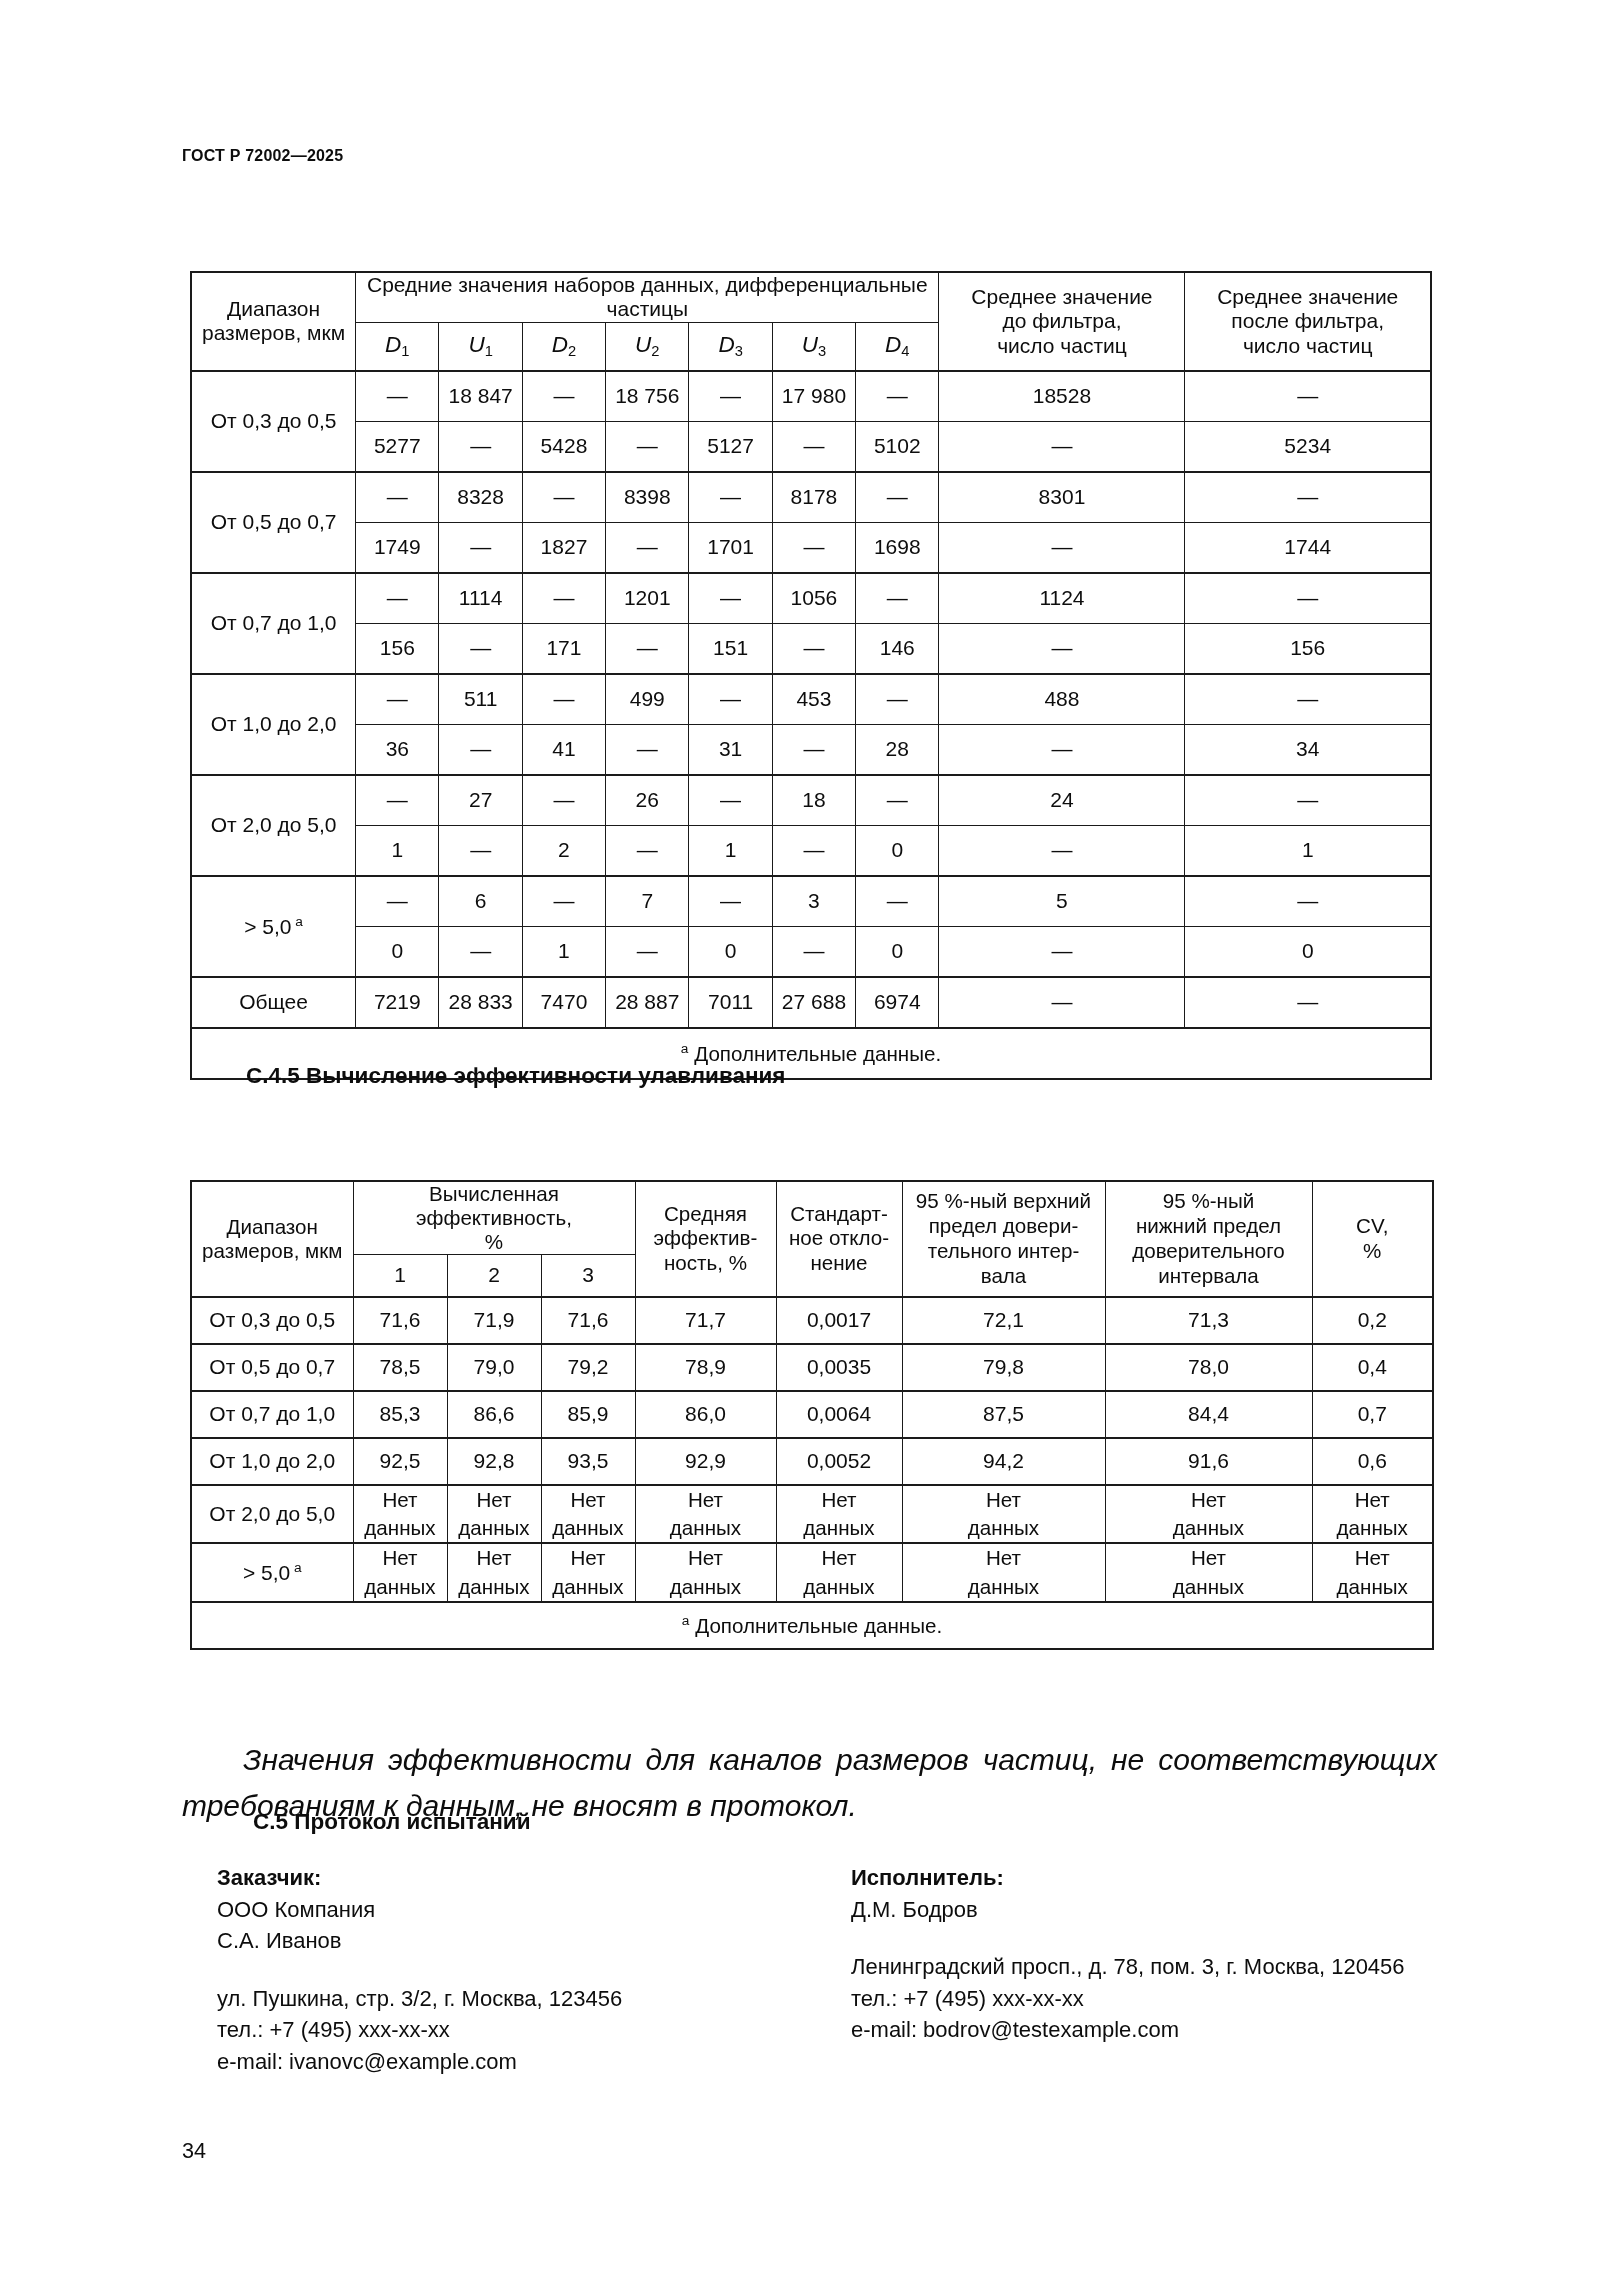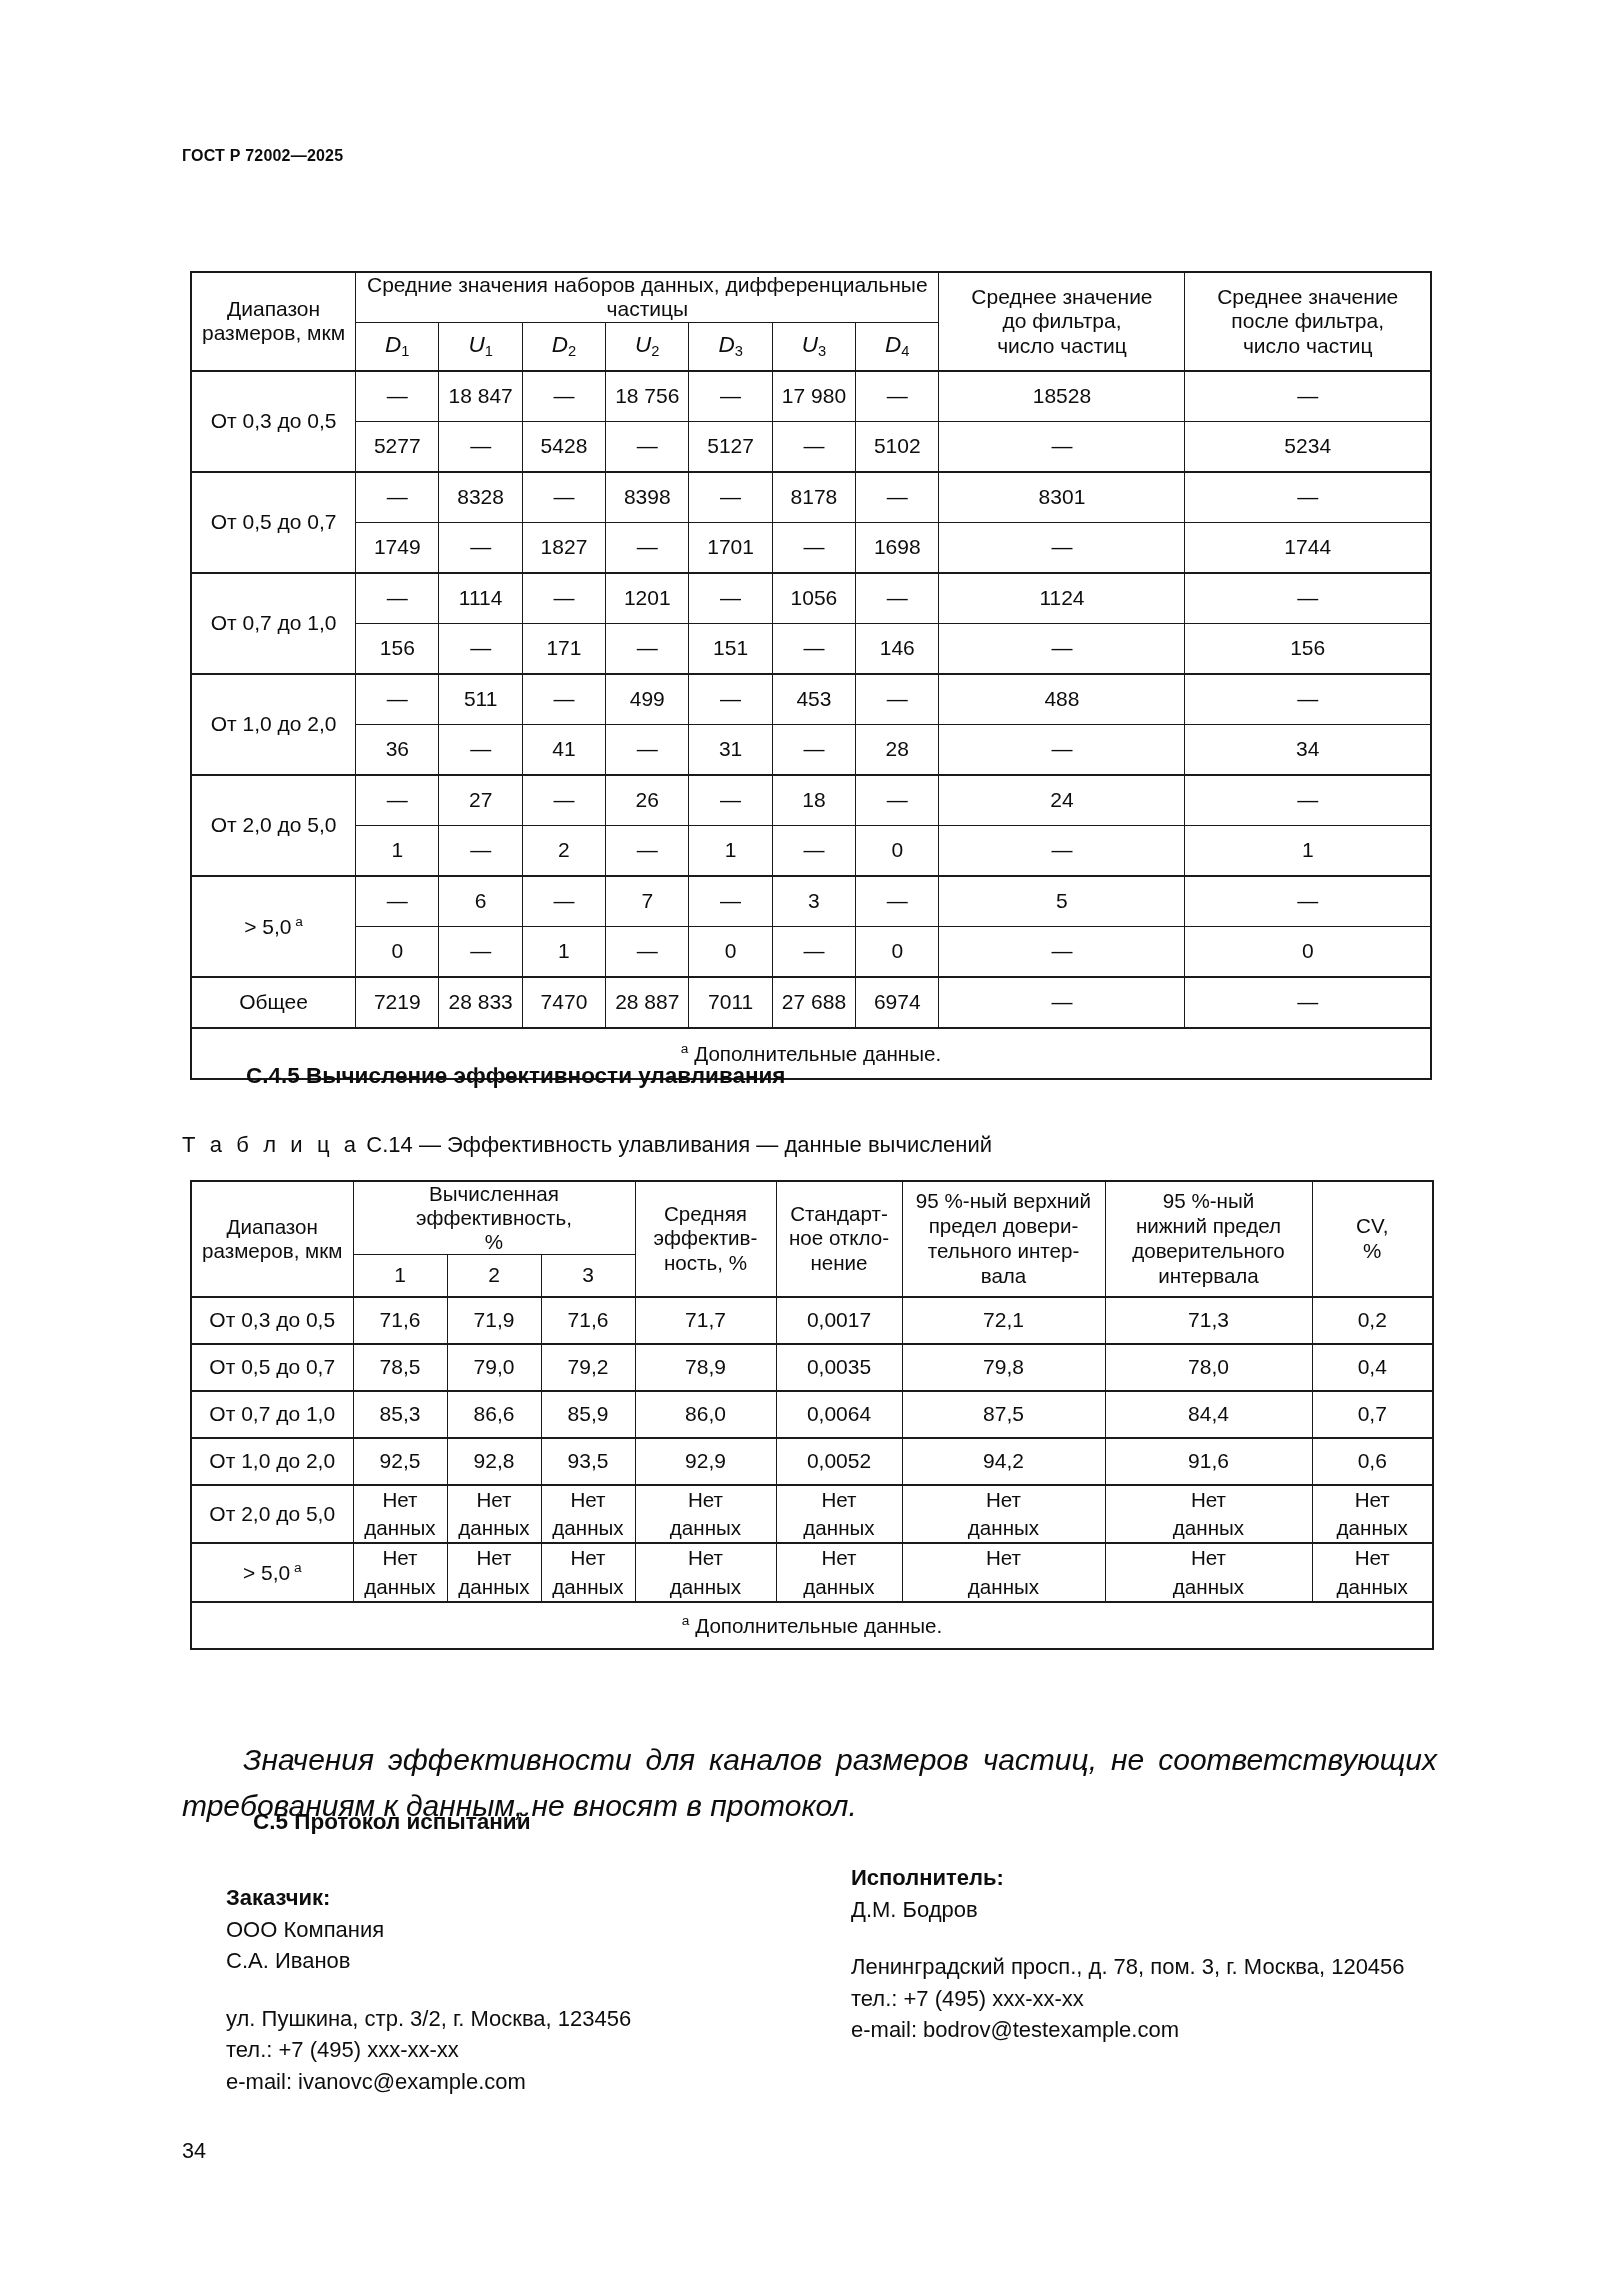--- a/index.html
+++ b/index.html
@@ -119,21 +119,21 @@
     text-indent: 61px;
     font-style: italic;
   }
 
   .contacts {
     position: absolute;
     top: 1862px;
     font-size: 22px;
     line-height: 1.44;
   }
-  #contacts-left { left: 226px; margin-top: 20px; }
+  #contacts-left { left: 217px; }
   #contacts-right { left: 851px; }
   .contacts .role { font-weight: bold; }
   .contacts .gap { height: 25.5px; }
 
   .page-num {
     position: absolute;
     left: 182px;
     top: 2138px;
     font-size: 21.6px;
   }
@@ -344,24 +344,20 @@
       <tr class="foot-row">
         <td colspan="10" class="thick-left thick-right thick-bottom thick-top">
           <sup>а</sup>&nbsp;<span>Дополнительные данные.</span>
         </td>
       </tr>
     </tbody>
   </table>
 
   <div class="sect-head" id="sect-c45">С.4.5 Вычисление эффективности улавливания</div>
 
-  <div class="caption" id="caption-c14">
-    <span class="tbl-word">Т а б л и ц а</span>
-    <span>С.14 — Эффективность улавливания — данные вычислений</span>
-  </div>
 
   <table class="grid" id="table-c14">
     <colgroup>
       <col style="width:162px">
       <col style="width:94px">
         <col style="width:94px">
         <col style="width:94px">
       <col style="width:141px">
         <col style="width:126px">
       <col style="width:203px">

